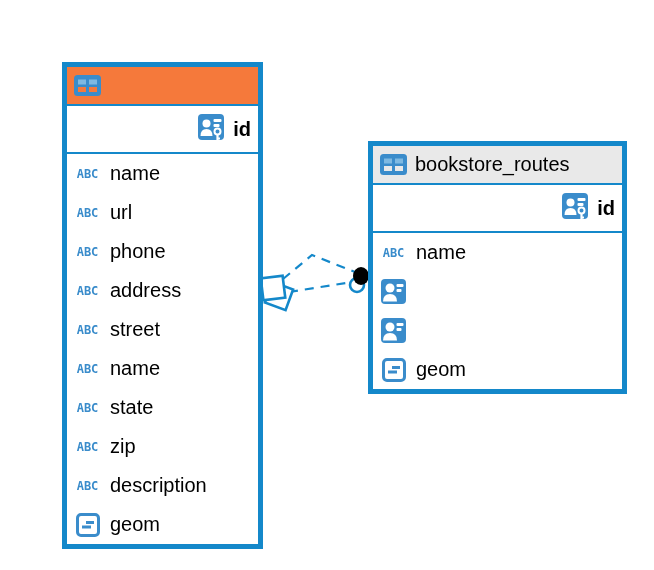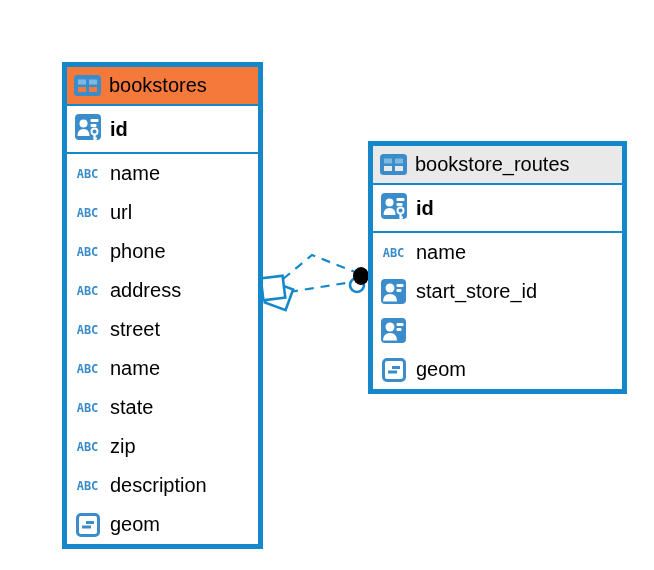--- a/index.html
+++ b/index.html
@@ -23,20 +23,21 @@
   }
   .t-title { font-size:20px; color:#000; white-space:nowrap; }
 
   .trow {
     display:flex; align-items:center; gap:9px;
     padding:0 7px; height:39px;
   }
   .trow.primary {
     height:46px;
     border-bottom:2px solid var(--blue,#1488CA);
+    justify-content:flex-end;
   }
   .clabel { font-size:20px; color:#000; white-space:nowrap; }
   .primary .clabel { font-size:20px; font-weight:bold; }
 
   .cicon { width:27px; flex:none; display:flex; align-items:center; justify-content:center; }
   .ticon { flex:none; display:flex; align-items:center; }
 
   .abc {
     display:inline-block; width:27px; text-align:center;
     font-family:"DejaVu Sans Mono", monospace;
@@ -66,21 +67,20 @@
     <div class="t-header" style="background: rgb(245, 121, 59);">
       <span class="ticon">
           <svg width="27" height="21" viewBox="0 0 27 21">
     <rect width="27" height="21" rx="3.5" fill="#3A8CCB"></rect>
     <rect x="4" y="4.5" width="8" height="5" fill="#7EB9E2"></rect>
     <rect x="15" y="4.5" width="8" height="5" fill="#7EB9E2"></rect>
     <rect x="4" y="12" width="8" height="5" fill="#F5793B"></rect>
     <rect x="15" y="12" width="8" height="5" fill="#F5793B"></rect>
   </svg>
         </span>
-      <span class="t-title">bookstores</span>
     </div>
     <div class="t-rows">
         <div class="trow primary">
           <span class="cicon">
             <svg width="26" height="30" viewBox="0 0 26 30">
        <rect width="26" height="26" rx="4" fill="#3A8CCB"></rect>
        <circle cx="8.5" cy="9.5" r="4" fill="#fff"></circle>
        <path d="M2.5 22 q0 -7 6 -7 q6 0 6 7 z" fill="#fff"></path>
        <rect x="15.5" y="5" width="8" height="3" rx="1" fill="#fff"></rect>
        <rect x="15.5" y="10" width="6" height="3" rx="1" fill="#fff"></rect>
@@ -194,21 +194,20 @@
         <div class="trow">
           <span class="cicon">
             <svg width="25" height="25" viewBox="0 0 25 25">
        <rect width="25" height="25" rx="4" fill="#3A8CCB"></rect>
        <circle cx="9" cy="9" r="4.5" fill="#fff"></circle>
        <path d="M2 22.5 q0 -7.5 7 -7.5 q7 0 7 7.5 z" fill="#fff"></path>
        <rect x="15.5" y="5" width="7" height="3" rx="1" fill="#fff"></rect>
        <rect x="15.5" y="10" width="5" height="3" rx="1" fill="#fff"></rect>
      </svg>
           </span>
-          <span class="clabel">start_store_id</span>
         </div>
         <div class="trow">
           <span class="cicon">
             <svg width="25" height="25" viewBox="0 0 25 25">
        <rect width="25" height="25" rx="4" fill="#3A8CCB"></rect>
        <circle cx="9" cy="9" r="4.5" fill="#fff"></circle>
        <path d="M2 22.5 q0 -7.5 7 -7.5 q7 0 7 7.5 z" fill="#fff"></path>
        <rect x="15.5" y="5" width="7" height="3" rx="1" fill="#fff"></rect>
        <rect x="15.5" y="10" width="5" height="3" rx="1" fill="#fff"></rect>
      </svg>

